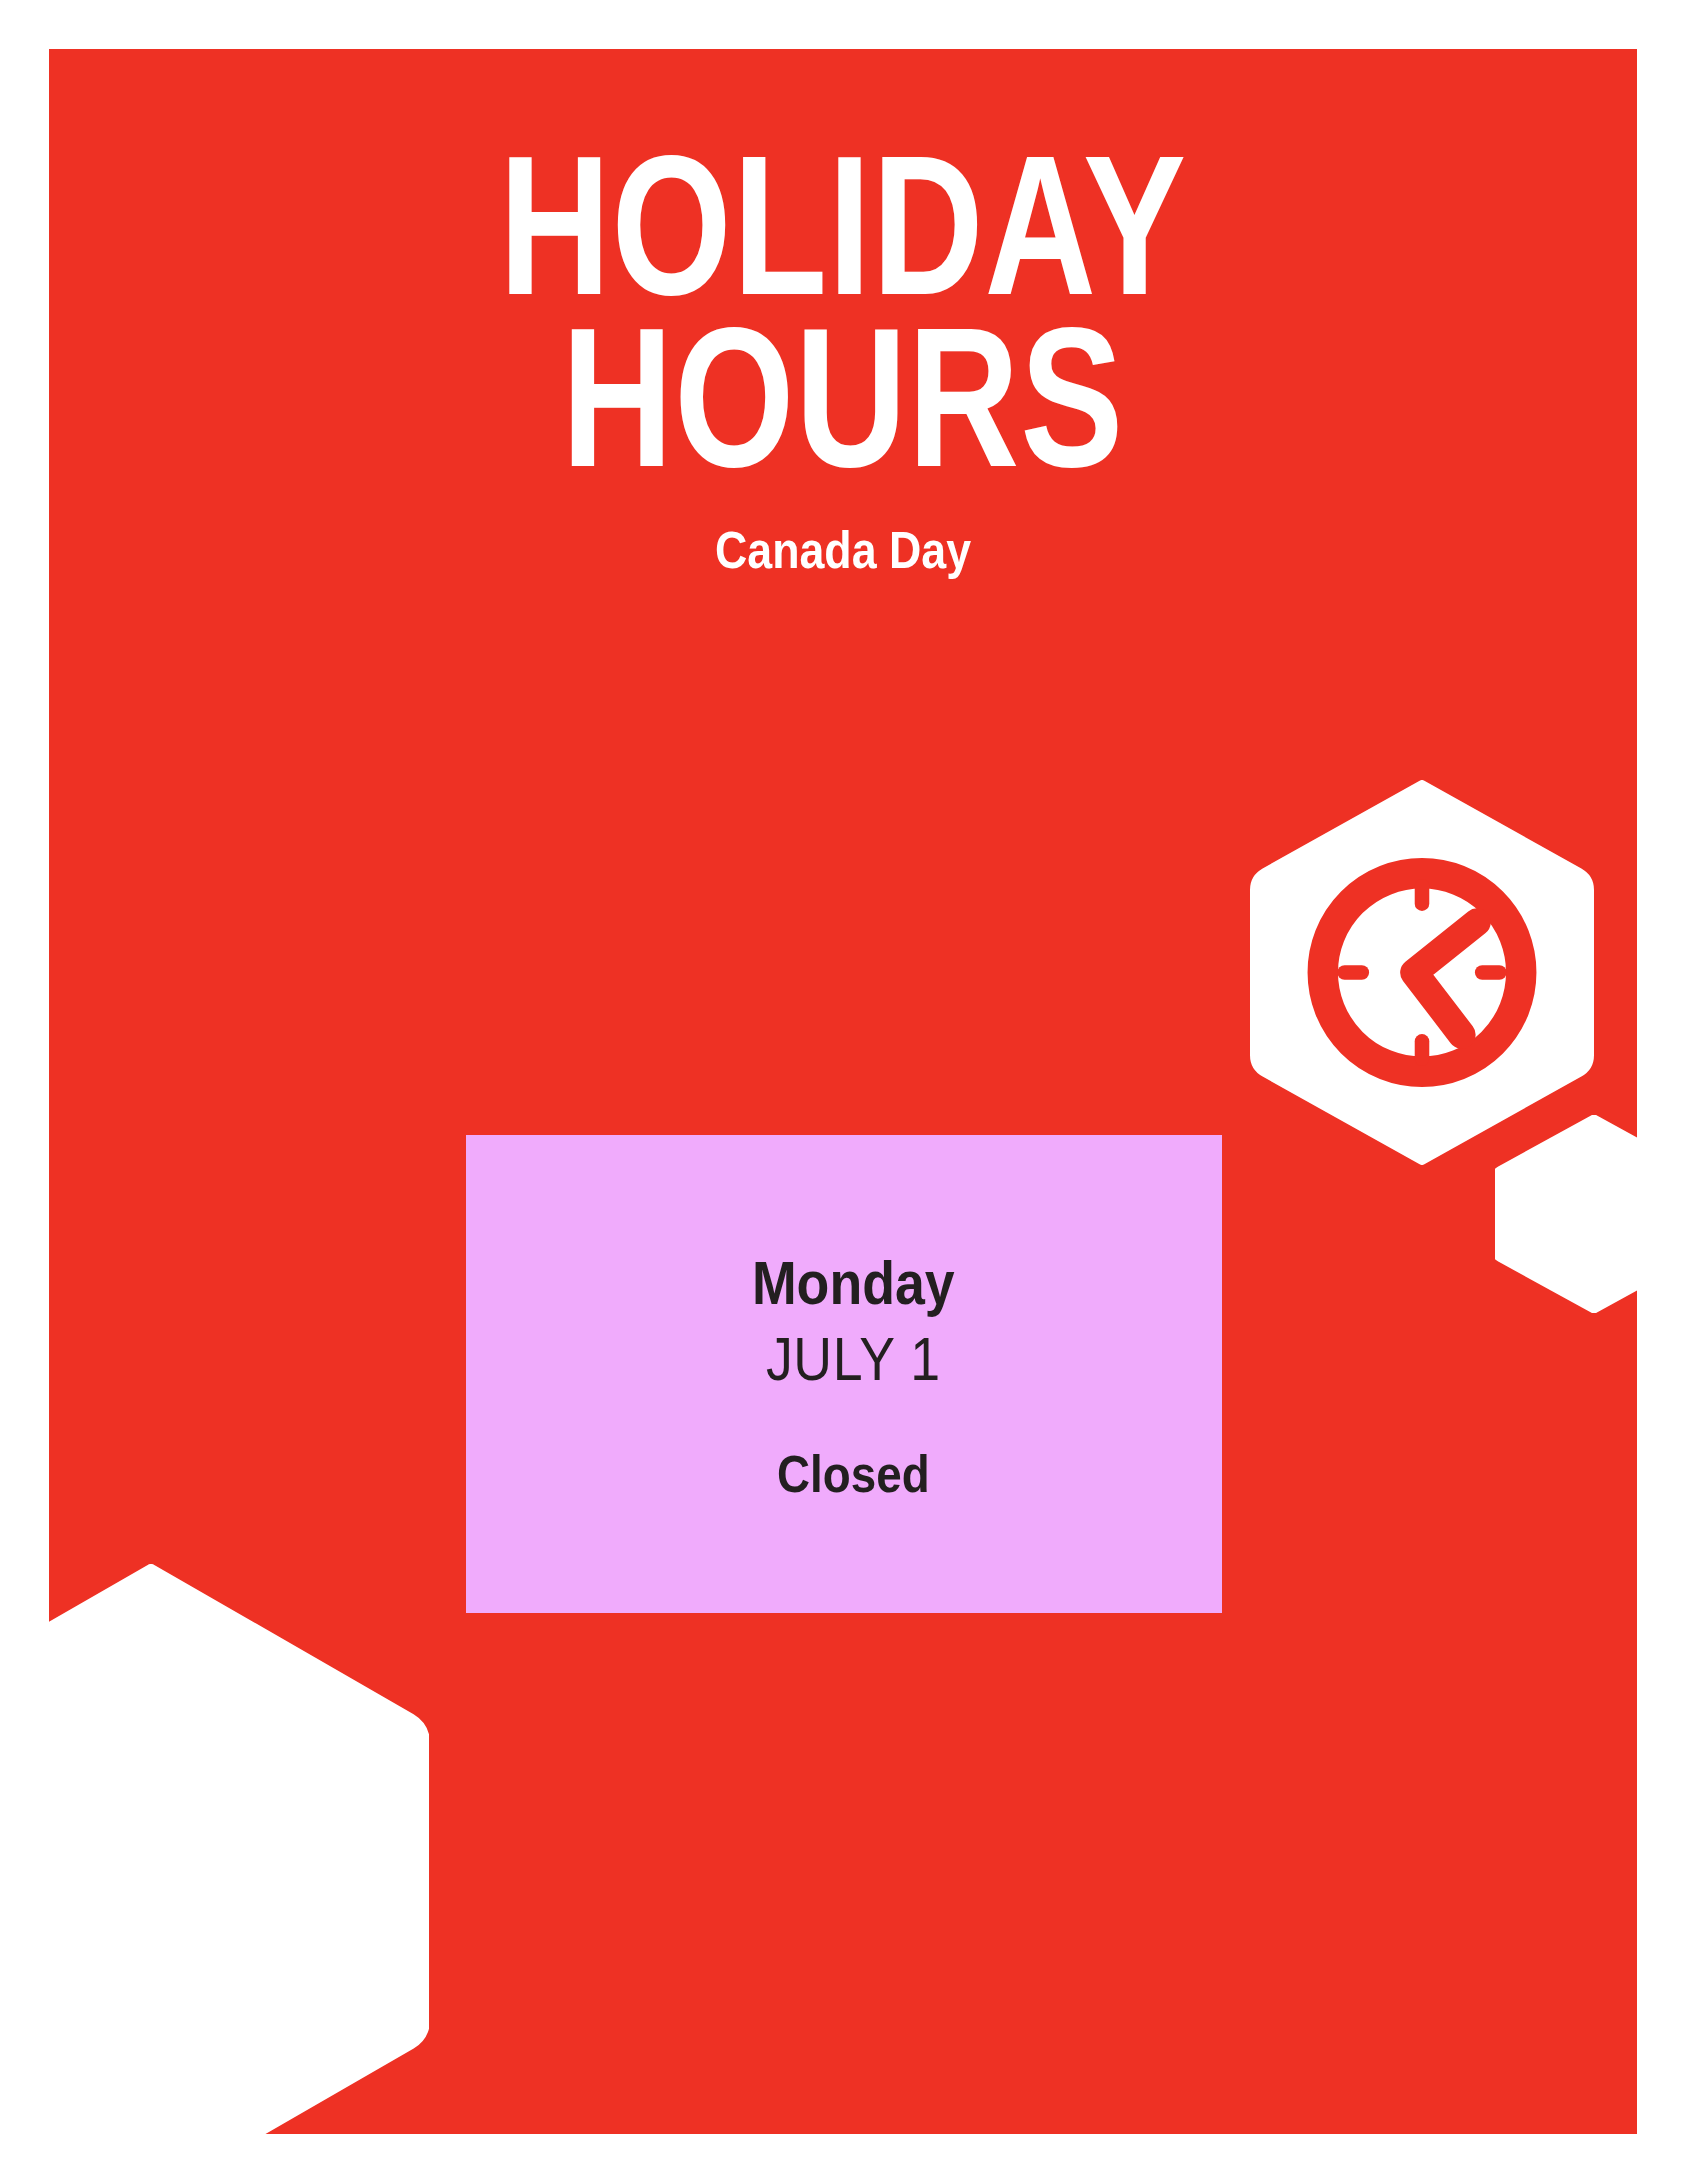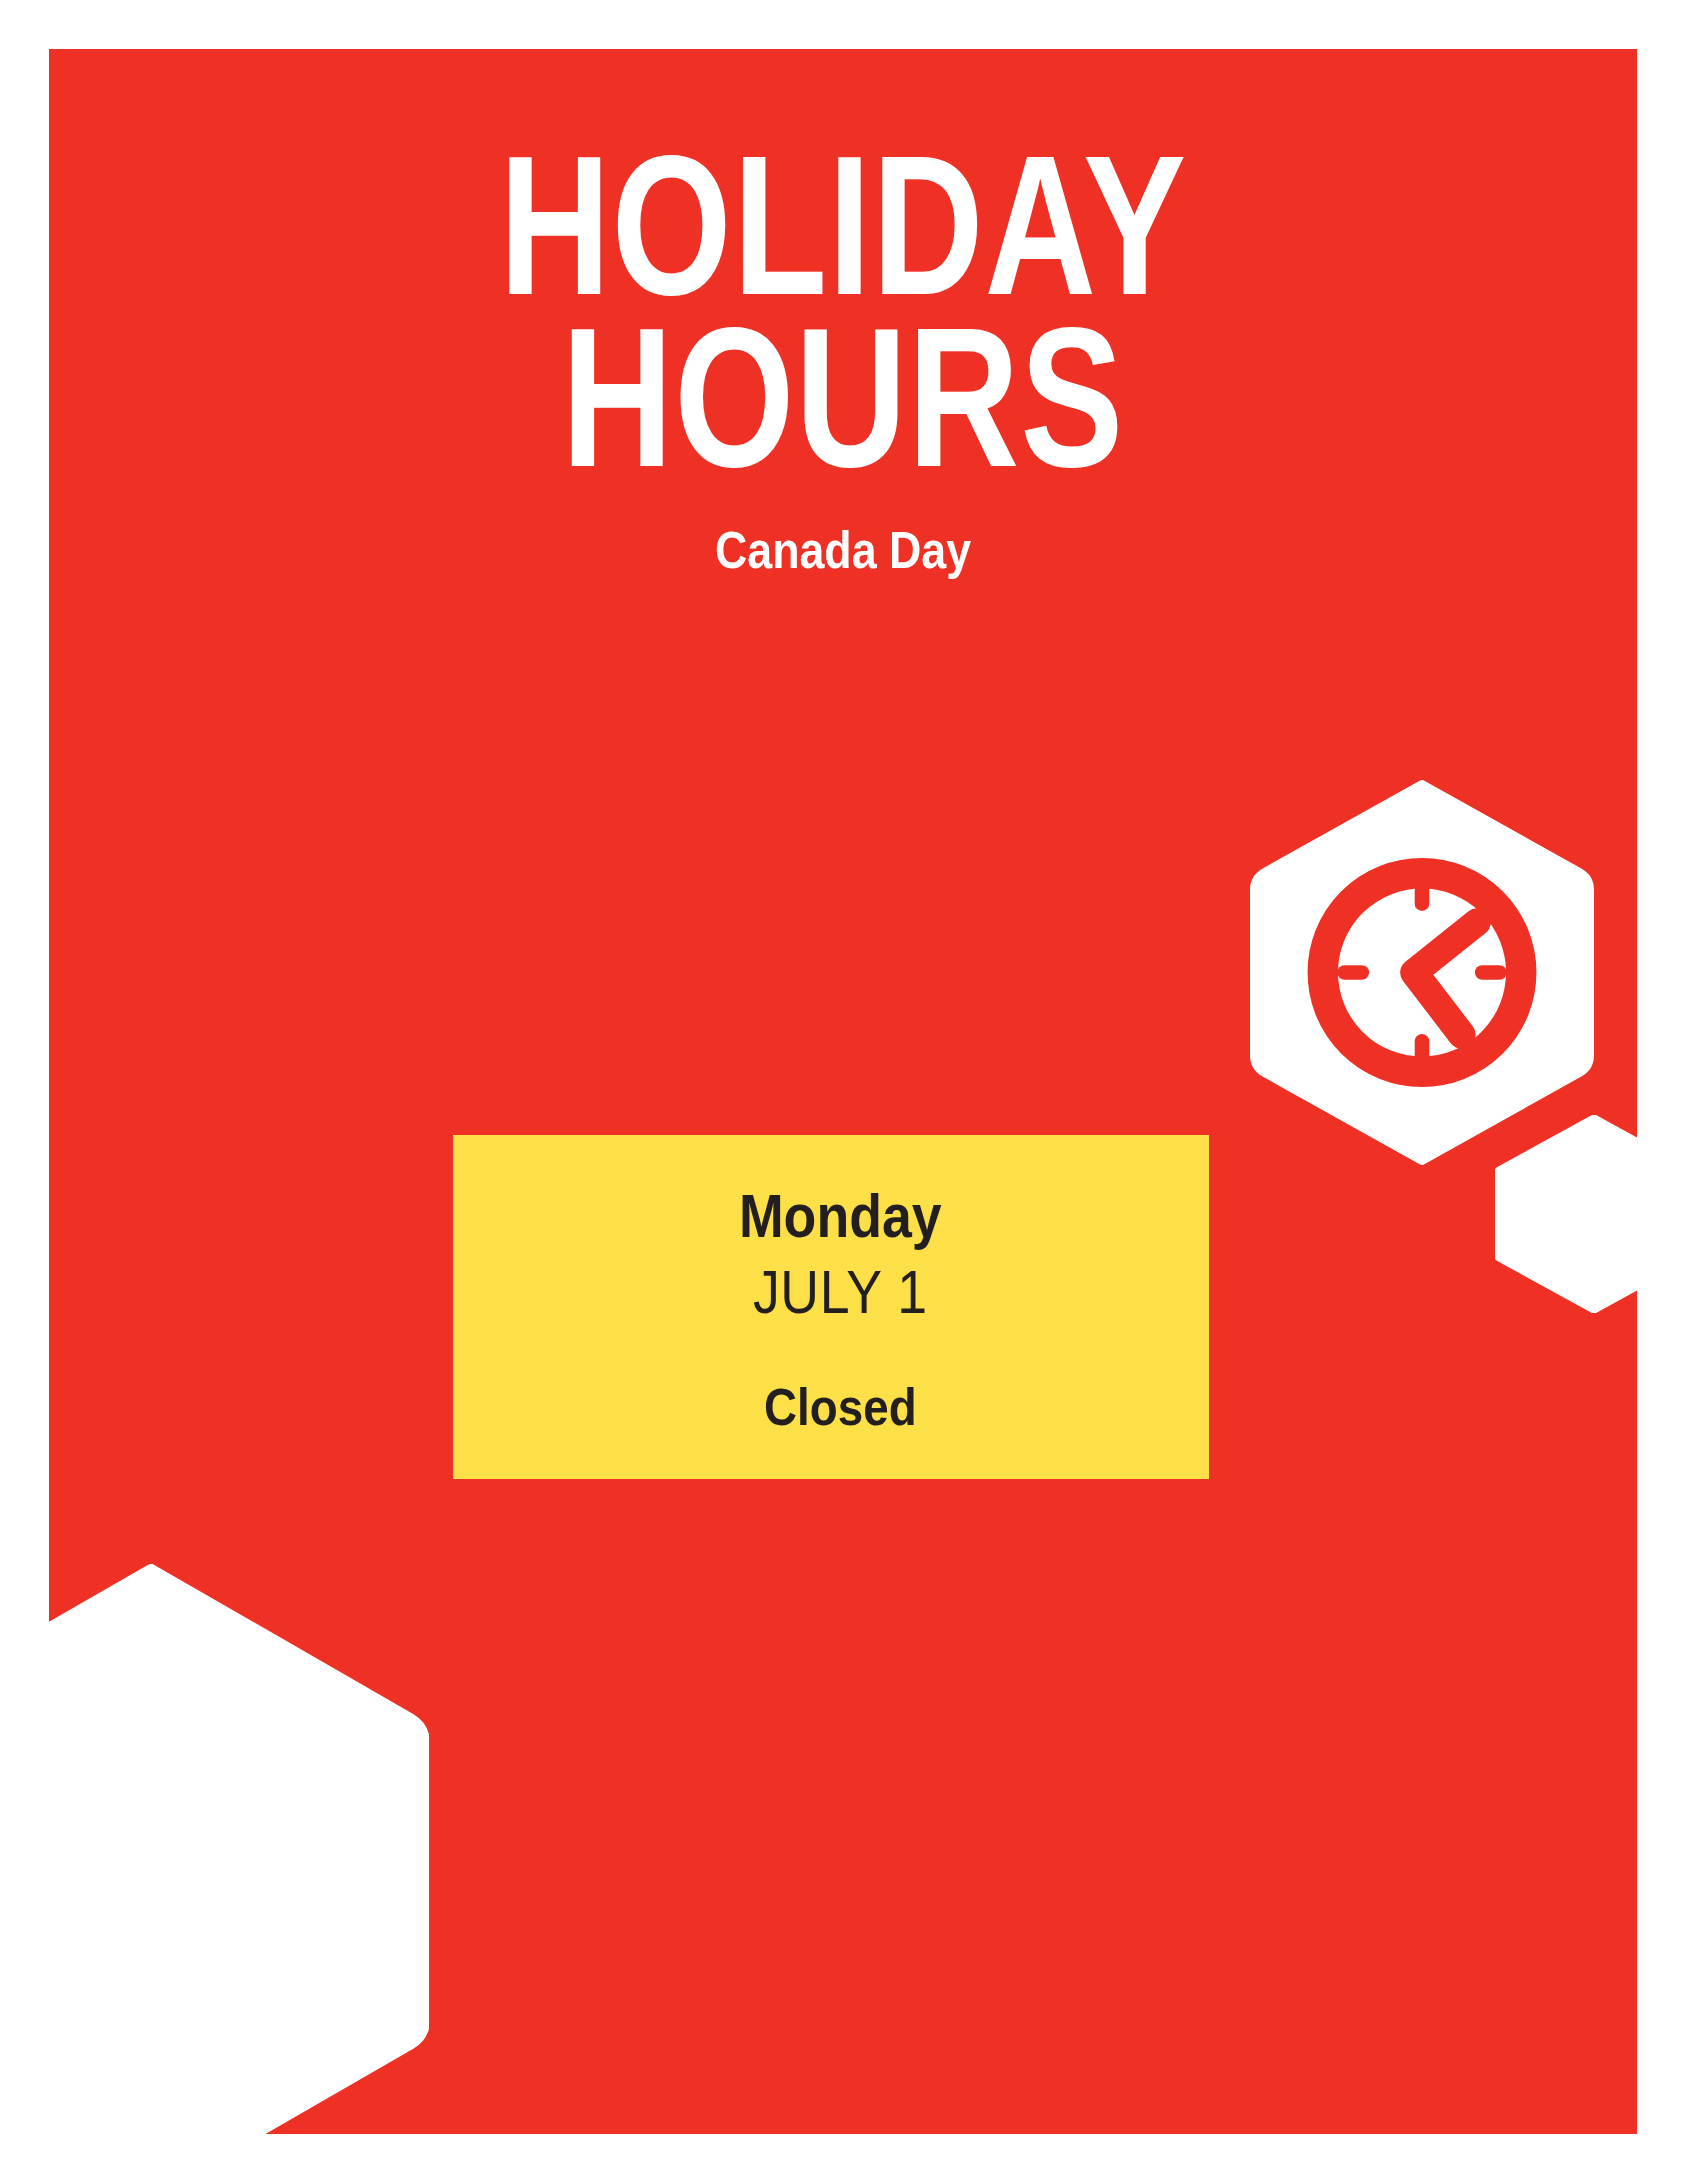--- a/index.html
+++ b/index.html
@@ -93,25 +93,25 @@
   #hex-big {
     left: -176px;
     top: 1515px;
     width: 556px;
     height: 635px;
   }
 
   
   #info-card {
     position: absolute;
-    left: 404px;
+    left: 417px;
     top: 1086px;
     width: 756px;
-    height: 344px;
-    background: #fde047;
+    height: 478px;
+    background: #f0abfc;
     display: flex;
     flex-direction: column;
     align-items: center;
     justify-content: center;
   }
 
   #card-inner {
     width: 100%;
     text-align: center;
     transform: translateX(9.3px);

